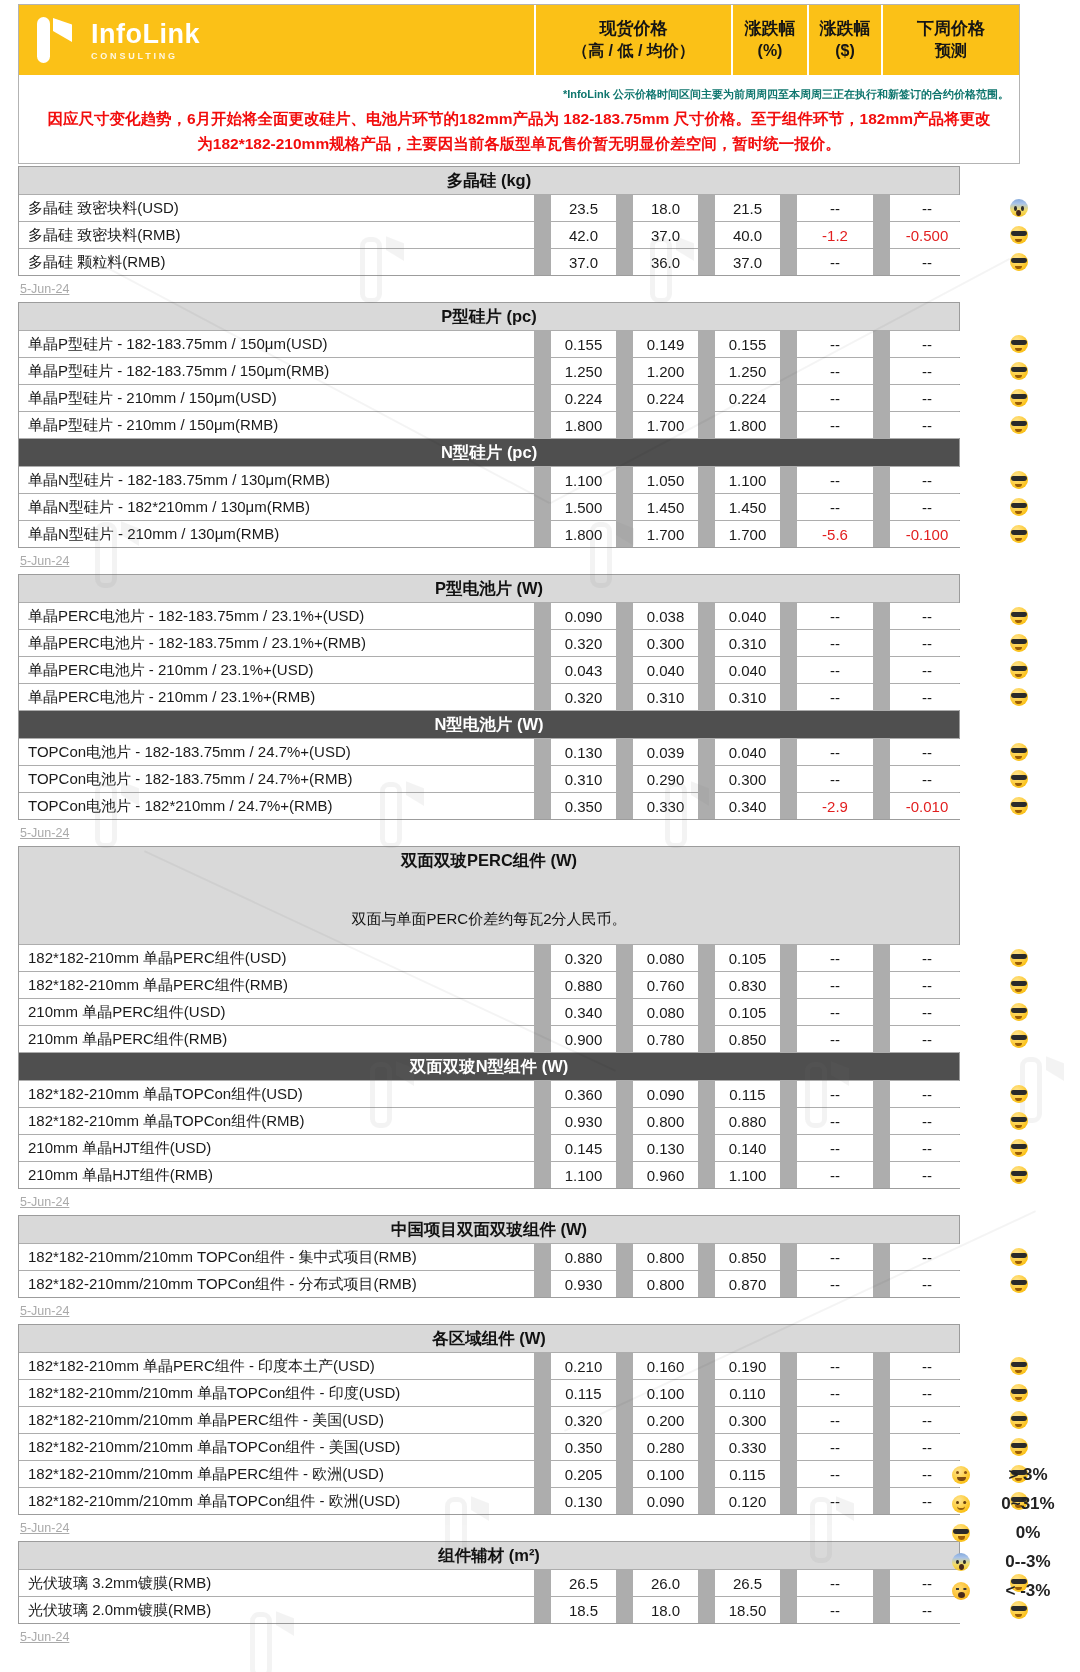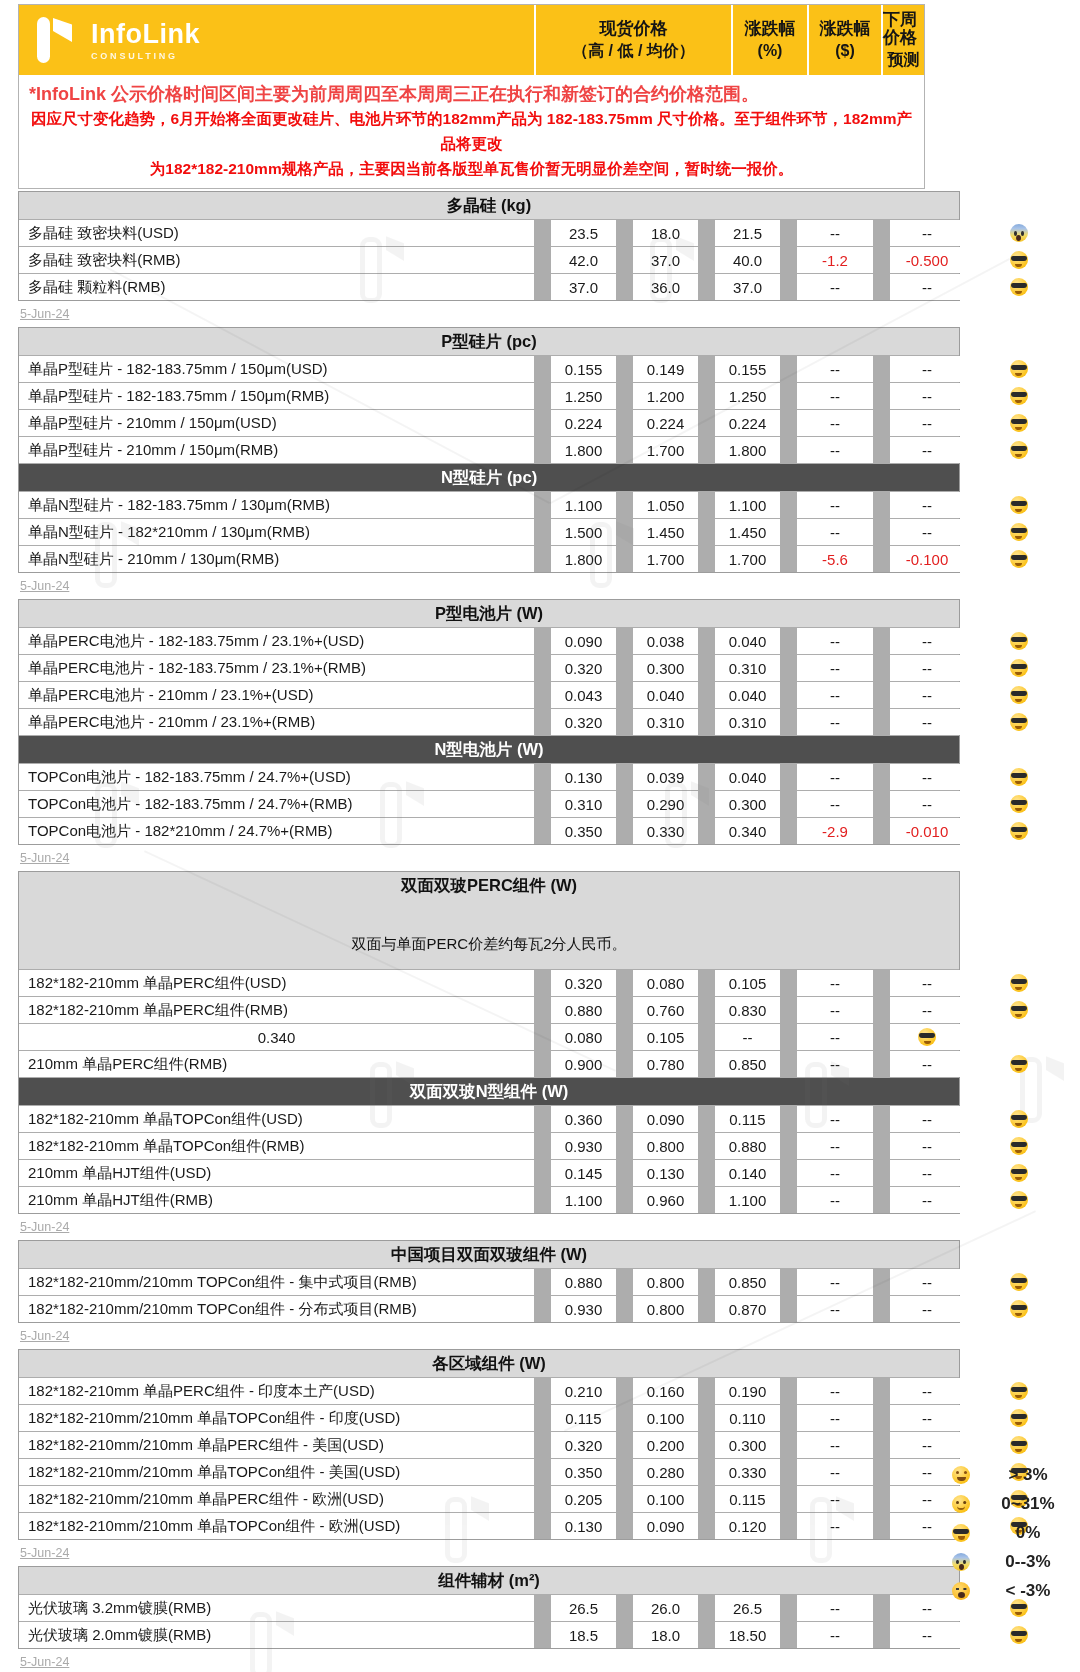--- a/index.html
+++ b/index.html
@@ -5,37 +5,37 @@
   html,body{margin:0;padding:0;background:#fff;}
   .page{position:relative;width:1080px;height:1672px;background:#fff;overflow:hidden;
         font-family:"Liberation Sans","DejaVu Sans",sans-serif;color:#1a1a1a;}
   
   .wm{position:absolute;width:40px;height:64px;opacity:.08;pointer-events:none;}
   .wm::before{content:"";position:absolute;left:0;top:2px;width:12px;height:56px;border:5px solid #777;border-radius:9px;}
   .wm::after{content:"";position:absolute;left:26px;top:0;width:18px;height:26px;background:#777;
              clip-path:polygon(0 5%,100% 32%,100% 100%,0 58%);}
   .wm-line{position:absolute;width:520px;height:2px;background:rgba(0,0,0,.045);pointer-events:none;}
   
-  .top-block{width:907px;margin:4px 0 2px 18px;border:1px solid #b3b3b3;box-sizing:border-box;}
+  .top-block{width:1002px;margin:4px 0 2px 18px;border:1px solid #b3b3b3;box-sizing:border-box;}
   .band{display:grid;grid-template-columns:515px 197px 76px 74px 1fr;height:70px;background:var(--yellow);}
   .band>div{box-sizing:border-box;}
   .band .sep{border-left:2px solid #fff;}
   .logo{display:flex;align-items:center;gap:12px;padding-left:16px;}
   .logo-mark{position:relative;width:44px;height:50px;flex:0 0 auto;}
   .logo-mark::before{content:"";position:absolute;left:2px;top:2px;width:13px;height:46px;background:#fff;border-radius:7px;}
   .logo-mark::after{content:"";position:absolute;left:18px;top:2px;width:19px;height:25px;background:#fff;
                     clip-path:polygon(0 4%,100% 30%,100% 100%,0 56%);}
   .brand-name{color:#fff;font-size:27px;font-weight:700;letter-spacing:.5px;line-height:28px;}
   .brand-sub{color:rgba(255,255,255,.88);font-size:9px;letter-spacing:2.8px;margin-top:3px;font-weight:700;}
   .hcol{display:flex;flex-direction:column;align-items:center;justify-content:center;gap:4px;
         font-weight:700;font-size:17px;color:#151515;line-height:18px;}
   .hcol .l2{font-size:16px;}
   
   .notes{background:#fff;padding:7px 10px 7px;}
-  .note-black{font-weight:700;font-size:18px;text-align:left;line-height:24px;color:#ef4444;}
+  .note-black{font-weight:700;font-size:11px;text-align:right;line-height:24px;color:#0f766e;}
   .note-red{color:var(--red-note);font-weight:700;font-size:15.5px;text-align:center;line-height:25px;}
   
   .tbl{width:942px;margin-left:18px;border:1px solid #9c9c9c;background:#adadad;box-sizing:border-box;}
   .sec-head{background:var(--light-head);color:#111;text-align:center;margin-top:1px;}
   .sec-head:first-child{margin-top:0;}
   .sec-head.dark{background:var(--dark-head);color:#fff;}
   .sec-title{font-weight:700;font-size:16.5px;line-height:27px;}
   .sec-sub{font-weight:400;font-size:15px;line-height:24px;padding-bottom:13px;margin-top:33px;}
   .row{display:grid;grid-template-columns:515px 65px 65px 65px 76px 74px 75px;gap:17px;margin-top:1px;}
   .cell{background:#fff;height:26px;display:flex;align-items:center;justify-content:center;
@@ -352,20 +352,21 @@
           <div class="cell ">0.880</div>
           <div class="cell ">0.760</div>
           <div class="cell ">0.830</div>
           <div class="cell ">--</div>
           <div class="cell ">--</div>
           <div class="cell">
             <span class="emoji cool"></span>
           </div>
         </div>
         <div class="row">
+          <div class="cell left">210mm 单晶PERC组件(USD)</div>
           <div class="cell ">0.340</div>
           <div class="cell ">0.080</div>
           <div class="cell ">0.105</div>
           <div class="cell ">--</div>
           <div class="cell ">--</div>
           <div class="cell">
             <span class="emoji cool"></span>
           </div>
         </div>
         <div class="row">

